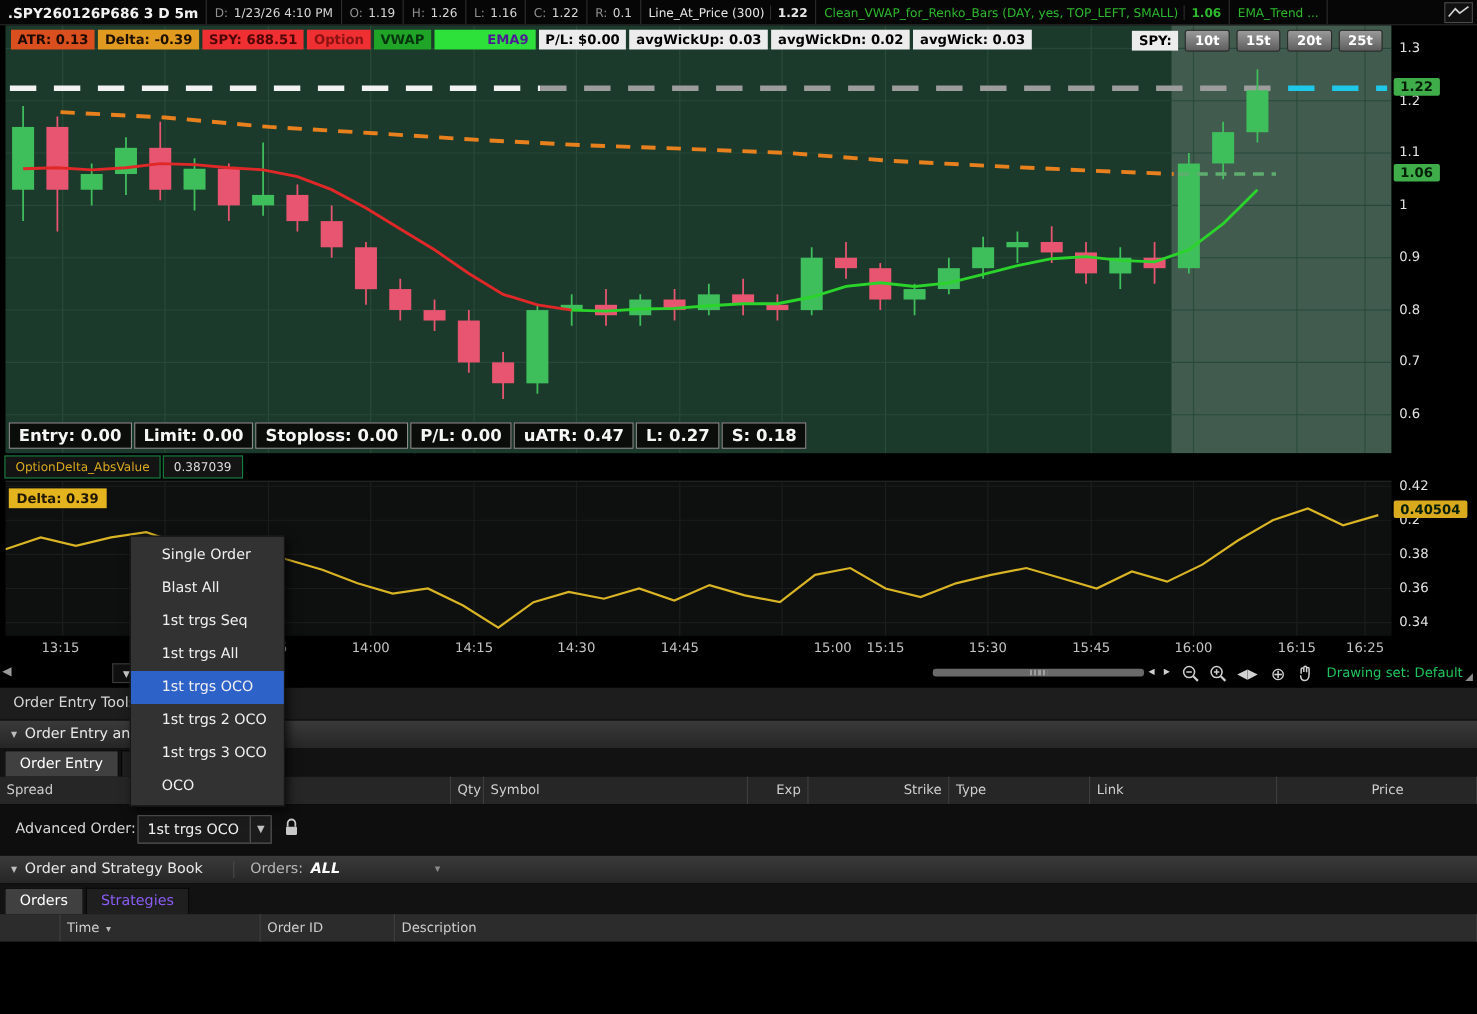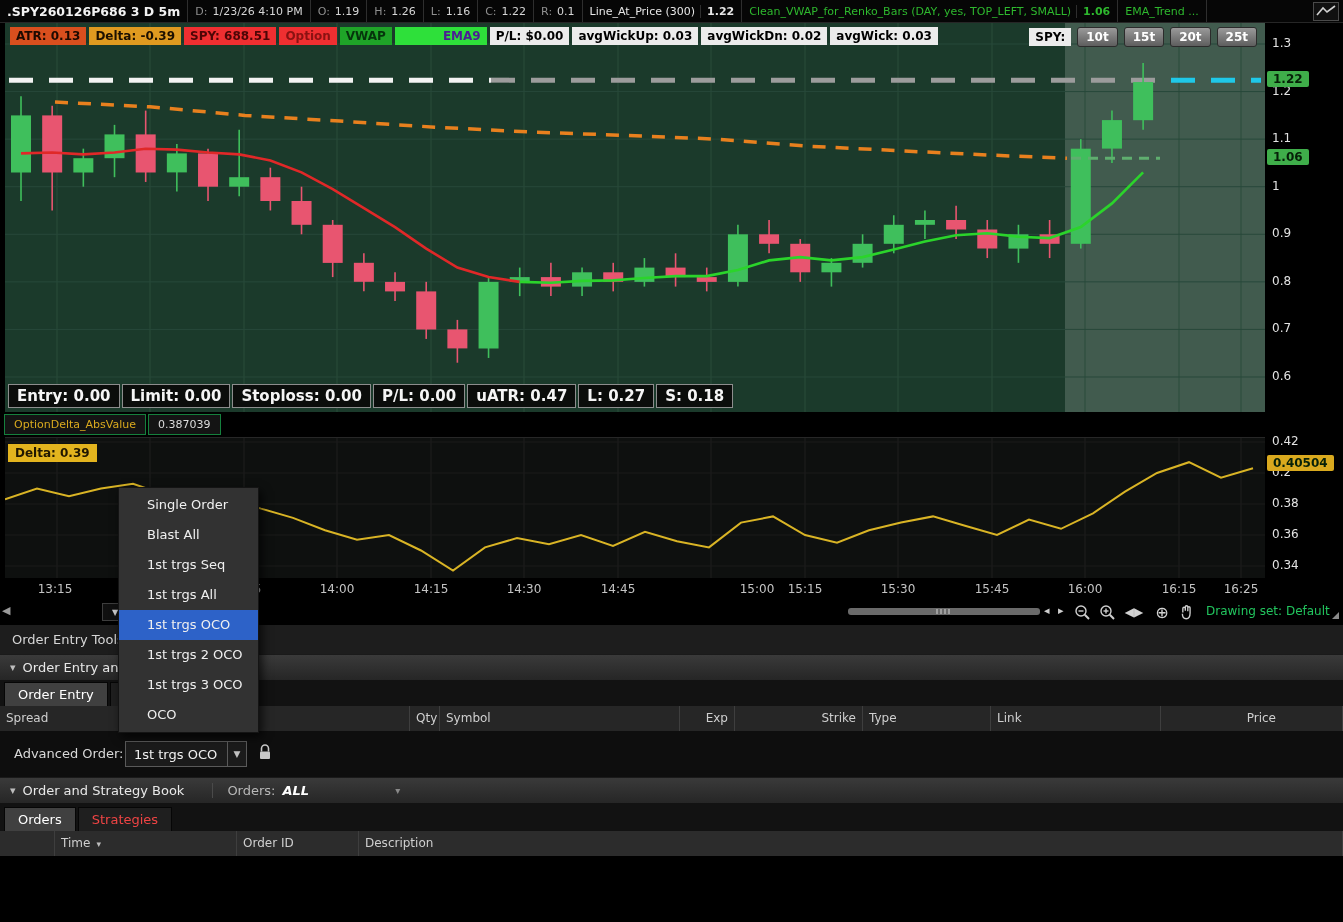--- a/index.html
+++ b/index.html
@@ -53,21 +53,21 @@
              border-left:7px solid transparent;border-bottom:7px solid #8a8a8a;}
   
   .panel-row{position:absolute;left:0;width:1343px;box-sizing:border-box;}
   .row-oet{top:625px;height:29px;background:#1d1d1d;color:#d6d6d6;font-size:13px;line-height:29px;padding-left:12px;}
   .sec-hdr{height:26px;background:linear-gradient(#3a3a3a,#262626);border-top:1px solid #1a1a1a;
            display:flex;align-items:center;font-size:13px;color:#e8e8e8;padding-left:10px;}
   .sec1{top:654px;} .sec2{top:777px;}
   .sec-arrow{color:#bdbdbd;margin-right:7px;font-size:11px;}
   .tab-row{height:26px;background:#121212;display:flex;align-items:flex-end;padding-left:4px;gap:2px;}
   .tabs1{top:680px;} .tabs2{top:803px;height:28px;}
-  .tab{font-size:13px;padding:4px 13px;background:#1f1f1f;color:#ef4444;border:1px solid #060606;border-bottom:none;}
+  .tab{font-size:13px;padding:4px 13px;background:#1f1f1f;color:#8b5cf6;border:1px solid #060606;border-bottom:none;}
   .tab.active{background:#404040;color:#fff;}
   .col-row{display:flex;font-size:12px;color:#cfcfcf;}
   .cols1{top:706px;height:25px;background:#262626;}
   .cols2{top:831px;height:25px;background:#2c2c2c;}
   .col{padding:5px 6px 0 6px;border-right:1px solid #3e3e3e;box-sizing:border-box;overflow:hidden;white-space:nowrap;}
   .adv-row{top:731px;height:46px;background:#0e0e0e;}
   .adv-label{position:absolute;left:14px;top:15px;font-size:13px;color:#d8d8d8;}
   .adv-select{position:absolute;left:125px;top:10px;width:122px;height:26px;background:#1b1b1b;
               border:1px solid #5a5a5a;display:flex;align-items:center;box-sizing:border-box;}
   .adv-value{flex:1;padding-left:8px;font-size:13px;color:#f0f0f0;white-space:nowrap;}

